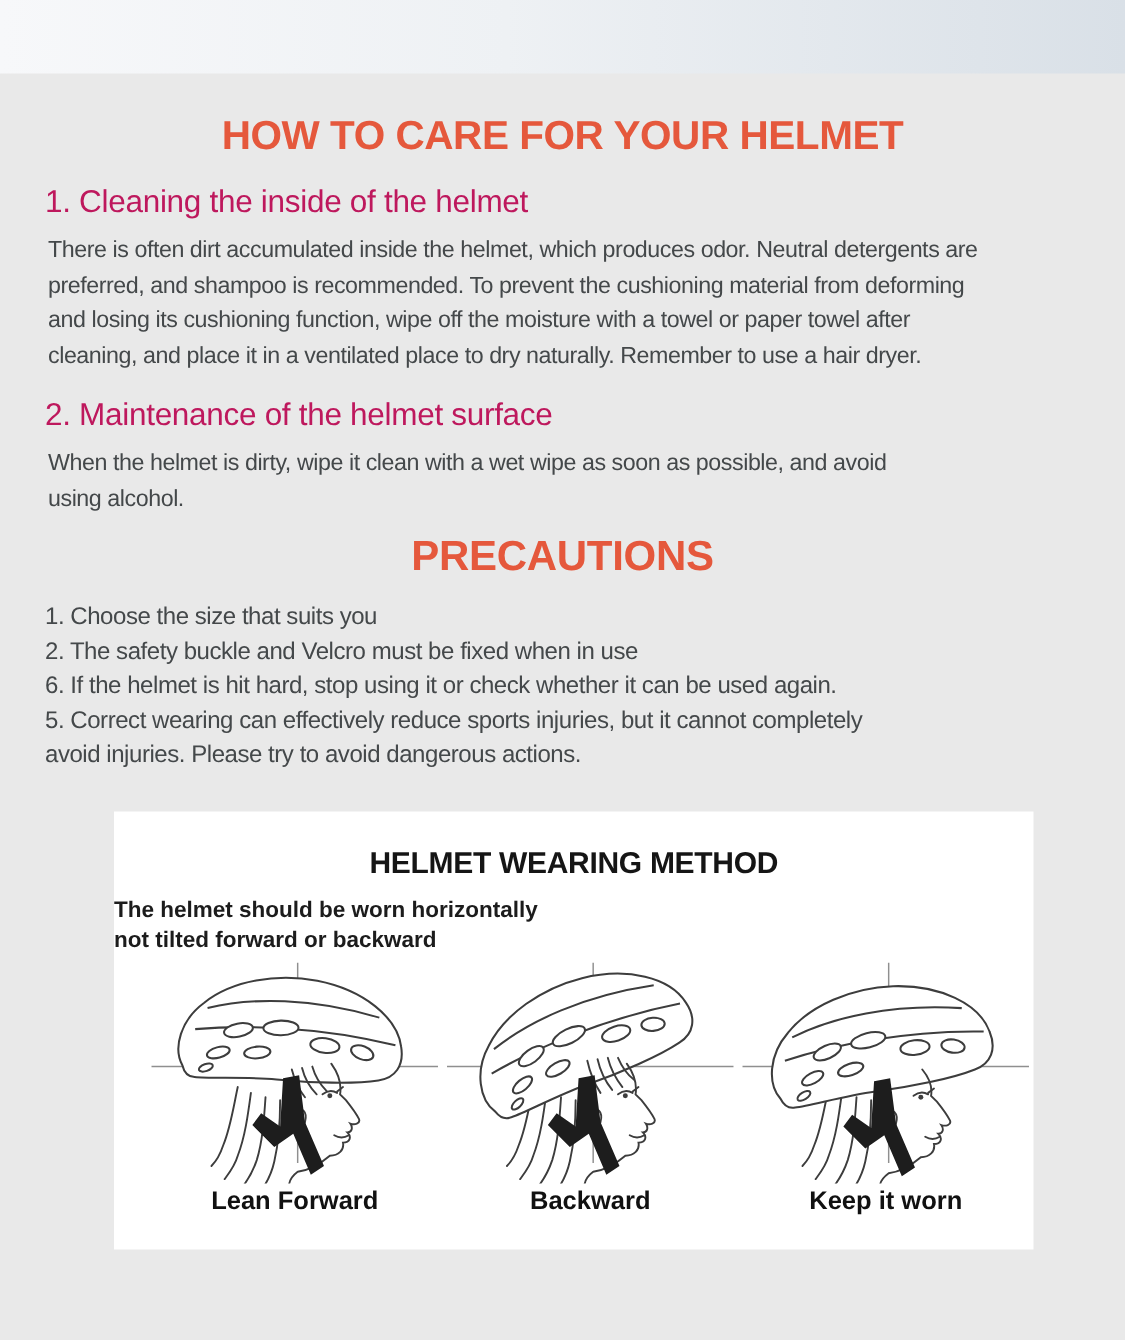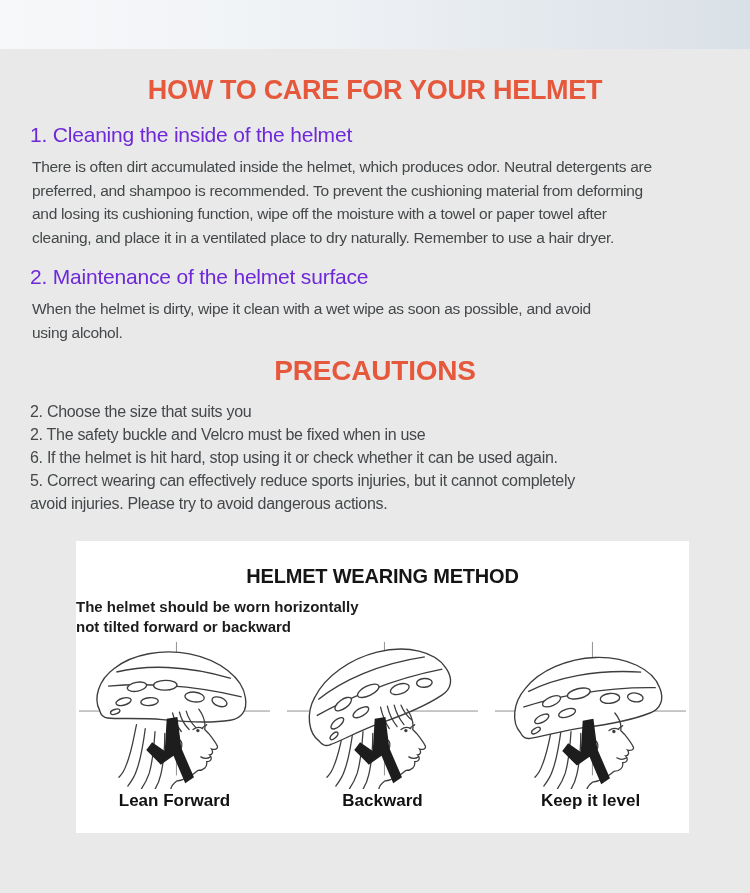--- a/index.html
+++ b/index.html
@@ -20,21 +20,21 @@
     font-size:27px;line-height:34px;
     font-weight:bold;
     letter-spacing:-0.3px;
     color:#e5583c;
   }
   .section-heading{
     margin:14px 14px 0 30px;
     font-size:21px;line-height:27px;
     font-weight:400;
     letter-spacing:-0.2px;
-    color:#6d28d9;
+    color:#be185d;
   }
   .section-body{
     margin:7px 14px 0 32px;
     font-size:15.5px;line-height:23.5px;
     font-weight:400;
     letter-spacing:-0.3px;
     color:#44484a;
     white-space:pre-line;
   }
   .precautions-title{
@@ -72,21 +72,21 @@
   .method-subtitle{
     margin:9px 0 0 0;
     text-align:left;
     font-size:15px;line-height:20px;
     font-weight:bold;
     color:#1c1c1c;
     white-space:pre-line;
   }
   .figures{
     display:flex;
-    justify-content:space-between;
+    justify-content:flex-end;
     margin-top:0px;
   }
   .figure{
     width:197px;
     display:flex;flex-direction:column;align-items:center;
   }
   .figure svg{display:block;}
   .figure-label{
     margin-top:2px;
     font-size:17px;line-height:20px;
@@ -111,21 +111,21 @@
 
 <div>
   <h2 class="section-heading">2. Maintenance of the helmet surface</h2>
   <p class="section-body">When the helmet is dirty, wipe it clean with a wet wipe as soon as possible, and avoid
 using alcohol.</p>
 </div>
 
 <h2 class="precautions-title">PRECAUTIONS</h2>
 
 <ul class="precautions-list">
-  <li>2. Choose the size that suits you</li>
+  <li>1. Choose the size that suits you</li>
   <li>2. The safety buckle and Velcro must be fixed when in use</li>
   <li>6. If the helmet is hit hard, stop using it or check whether it can be used again.</li>
   <li>5. Correct wearing can effectively reduce sports injuries, but it cannot completely
 avoid injuries. Please try to avoid dangerous actions.</li>
 </ul>
 
 <div class="method-card">
   <h3 class="method-title">HELMET WEARING METHOD</h3>
   <p class="method-subtitle">The helmet should be worn horizontally
 not tilted forward or backward</p>
@@ -238,17 +238,17 @@
           <path d="M125,78 C130,84 132,90 131,96 L135,100 C139,105 142,109 144,113 C145,116 141,117 138,116 C140,119 139,122 136,122 C139,125 138,129 133,129 C134,134 130,138 124,138 C117,144 109,148 102,149 C98,152 96,155 96,158"></path>
           <path d="M119,96 q5,-4 10,-1"></path>
           <path d="M129,94 l4,-3"></path>
           <circle cx="124" cy="97" r="1.7" fill="#3d3d3d" stroke="none"></circle>
           <path d="M99,107 c6,-3 10,1 8,8 c-2,6 -8,8 -11,6"></path>
           <path d="M101,111 c3,-1 4,2 1,5"></path>
           <path d="M127,124 q5,3 10,0"></path>
         </g>
         <path d="M92,86 L103,84 L107,115 L120,145 L111,151 L99,123 L86,132 L71,117 L77,109 L90,118 Z" fill="#1d1d1d" stroke="none"></path>
       </svg>
-      <div class="figure-label">Keep it level</div>
+      <div class="figure-label">Keep it worn</div>
     </div>
 
   </div>
 </div>
 
 </body></html>

